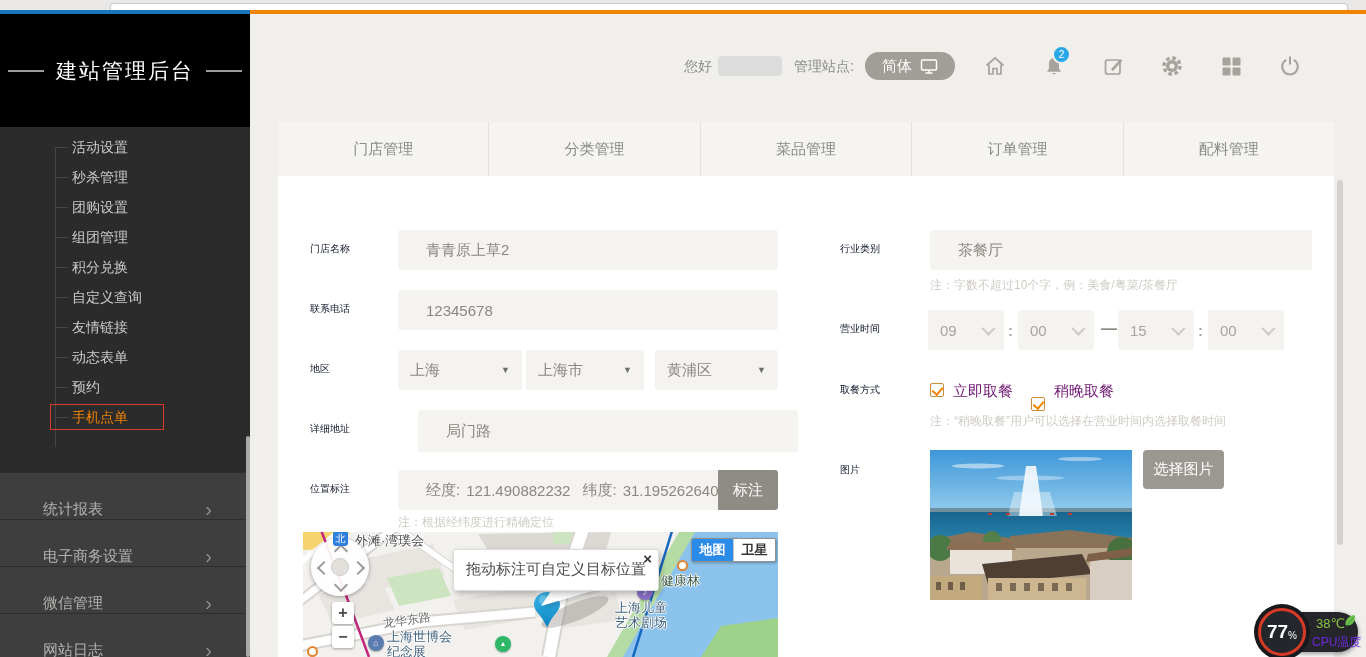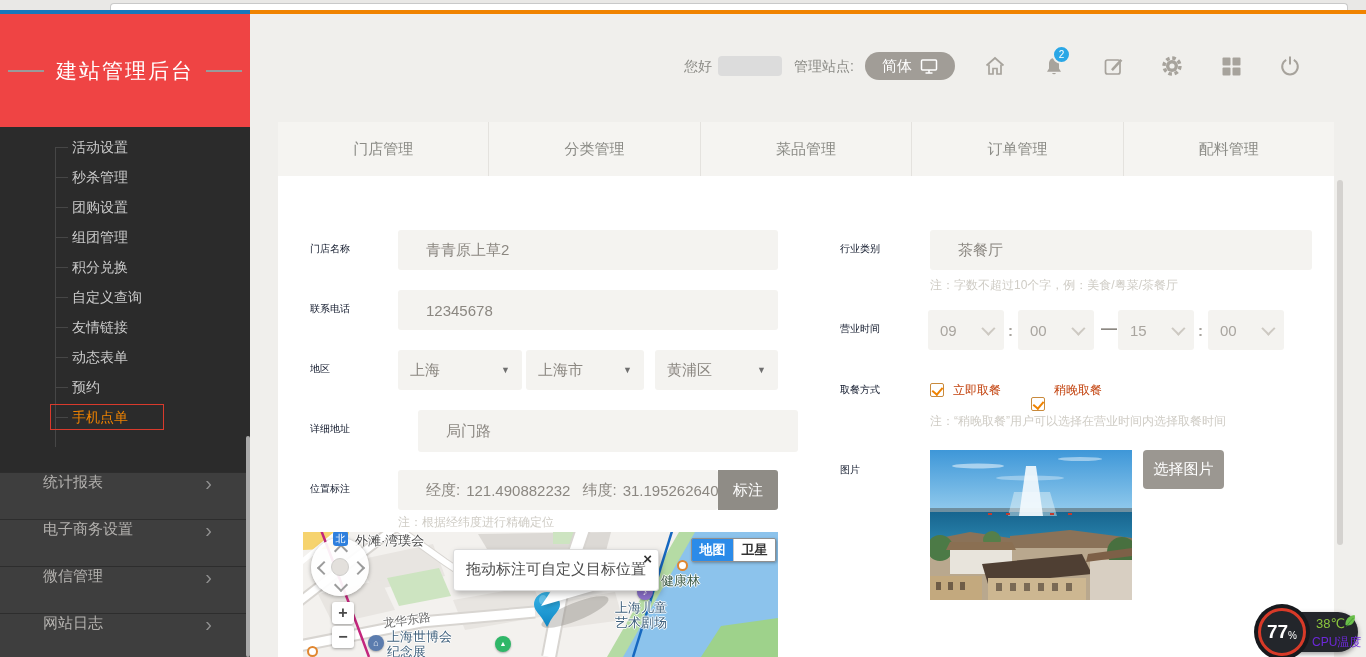--- a/index.html
+++ b/index.html
@@ -9,32 +9,32 @@
   .nowrap{white-space:nowrap;}
 
   
   .browser-strip{left:0;top:0;width:1366px;height:10px;background:#e9e8e6;}
   .addr-bar{left:110px;top:3px;width:1236px;height:9px;background:#fff;border:1px solid #c9c9c9;border-bottom:none;border-radius:4px 4px 0 0;}
   .band-blue{left:0;top:10px;width:250px;height:4px;background:#1877bb;}
   .band-orange{left:250px;top:10px;width:1116px;height:4px;background:#f08300;}
 
   
   .sidebar{left:0;top:14px;width:250px;height:643px;background:#2b2b2b;overflow:hidden;}
-  .side-title{position:absolute;left:0;top:0;width:250px;height:113px;background:#ef4444;z-index:3;
+  .side-title{position:absolute;left:0;top:0;width:250px;height:113px;background:#000000;z-index:3;
               display:flex;align-items:center;justify-content:center;gap:12px;}
   .side-title .t{color:#fff;font-size:21px;letter-spacing:2px;}
   .title-dash{width:36px;height:2px;background:#9a9a9a;}
   .submenu{position:absolute;left:0;top:118px;width:250px;margin:0;padding:0;list-style:none;z-index:1;}
   .submenu:before{content:'';position:absolute;left:55px;top:15px;height:300px;width:1px;background:#464646;}
   .submenu li{position:relative;height:30px;line-height:30px;padding-left:72px;color:#cbcbcb;font-size:14px;cursor:pointer;}
   .submenu li:before{content:'';position:absolute;left:55px;top:50%;width:13px;height:1px;background:#464646;}
   .submenu li.active{color:#f08300;}
   .submenu li.active:after{content:'';position:absolute;left:50px;top:2px;width:112px;height:24px;border:1px solid #d93a2c;}
   .sections{position:absolute;left:0;top:458px;width:250px;z-index:2;}
-  .section-row{height:46px;background:#3e3e3e;border-top:1px solid #2d2d2d;display:flex;align-items:flex-start;cursor:pointer;gap:32px;}
+  .section-row{height:46px;background:#3e3e3e;border-top:1px solid #2d2d2d;display:flex;align-items:flex-end;cursor:pointer;gap:32px;}
   .section-row .lbl{margin-left:43px;color:#b3b1ae;font-size:15px;}
   .section-row .chev{margin-left:auto;margin-right:38px;color:#8f8f8f;font-size:20px;line-height:1;}
   .side-scroll{left:246px;top:436px;width:4px;height:221px;background:#a9a9a9;border-radius:2px;z-index:5;}
 
   
   .greet{left:684px;top:58px;font-size:14px;color:#8b8b86;}
   .blur-pill{left:718px;top:56px;width:64px;height:20px;background:#dcdcdc;border-radius:4px;}
   .site-lbl{left:794px;top:58px;font-size:14px;color:#8b8b86;}
   .lang-pill{left:865px;top:52px;width:90px;height:28px;background:#a19d97;border-radius:15px;
              display:flex;align-items:center;justify-content:center;gap:8px;color:#fff;font-size:15px;cursor:pointer;}
@@ -53,21 +53,21 @@
   .flabel{font-size:10px;color:#0f172a;}
   .finput{background:#f4f3f0;border-radius:3px;color:#8b8781;font-size:15px;display:flex;align-items:center;padding:0 28px;box-sizing:border-box;}
   .fnote{font-size:12px;color:#cfccc5;}
   .fselect{background:#f4f3f0;border-radius:3px;color:#8b8781;font-size:15px;display:flex;align-items:center;padding:16px 12px;box-sizing:border-box;cursor:pointer;}
   .fselect .arr{margin-left:auto;font-size:9px;color:#6f6f6f;}
   .tselect{background:#f4f3f0;border-radius:3px;color:#a9a59f;font-size:15px;display:flex;align-items:center;padding:0 12px;box-sizing:border-box;cursor:pointer;width:76px;height:40px;}
   .chevdn{margin-left:auto;width:8px;height:8px;border-right:2px solid #cdc9c2;border-bottom:2px solid #cdc9c2;transform:rotate(45deg) translateY(-2px);}
   .gbtn{background:#8f8c86;color:#fff;font-size:15px;display:flex;align-items:center;justify-content:center;cursor:pointer;}
   .checkbox{width:14px;height:14px;background:#fff;border:1px solid #c98a3c;border-radius:2px;position:relative;cursor:pointer;box-sizing:border-box;}
   .checkbox:after{content:'';position:absolute;left:3px;top:1px;width:5px;height:8px;border-right:2px solid #f08300;border-bottom:2px solid #f08300;transform:rotate(40deg);}
-  .cklabel{color:#c2410c;font-size:12px;font-family:Liberation Mono, monospace;}
+  .cklabel{color:#701a75;font-size:15px;font-family:Liberation Mono, monospace;}
   .colon{color:#a9a59f;font-size:15px;font-weight:bold;}
   .hdash{color:#8c8882;font-size:16px;font-weight:bold;}
 
   
   .map{left:303px;top:532px;width:475px;height:125px;overflow:hidden;background:#f3f1ee;cursor:grab;}
   .halo{text-shadow:-1px 0 0 #fff,1px 0 0 #fff,0 -1px 0 #fff,0 1px 0 #fff;}
   .m-compass{left:8px;top:6px;width:58px;height:58px;border-radius:50%;background:rgba(255,255,255,.92);
              box-shadow:0 1px 4px rgba(0,0,0,.35);cursor:pointer;}
   .m-knob{position:absolute;left:20px;top:20px;width:18px;height:18px;border-radius:50%;background:#e3e0dc;border:1px solid #cfcecb;box-sizing:border-box;}
   .cchev{position:absolute;width:8px;height:8px;border-left:2px solid #9b9b9b;border-bottom:2px solid #9b9b9b;}

